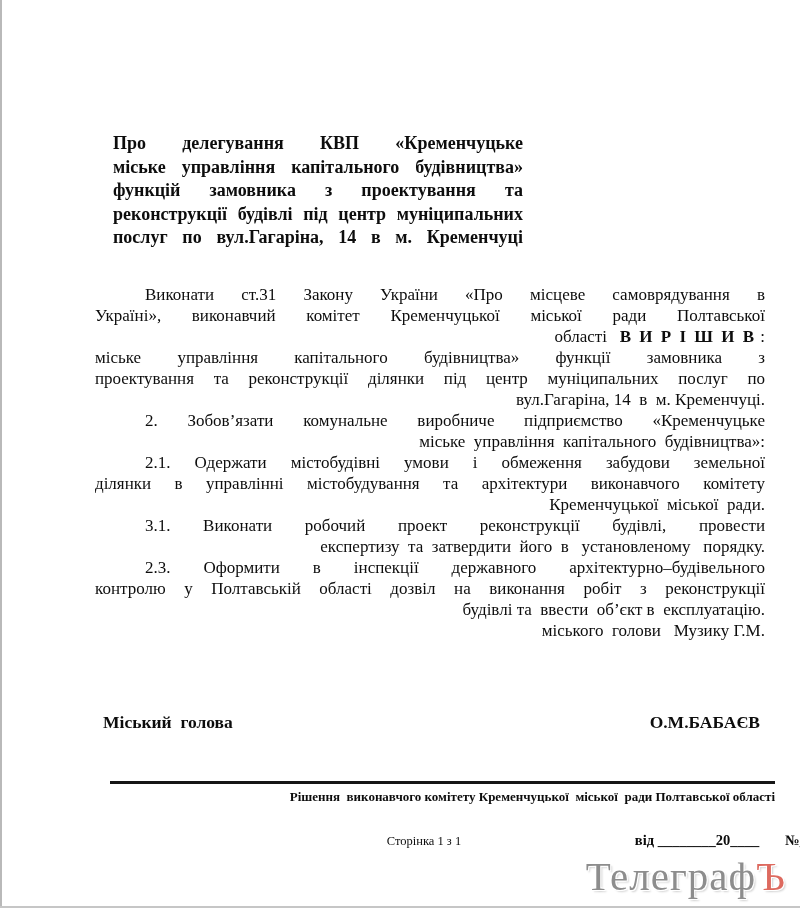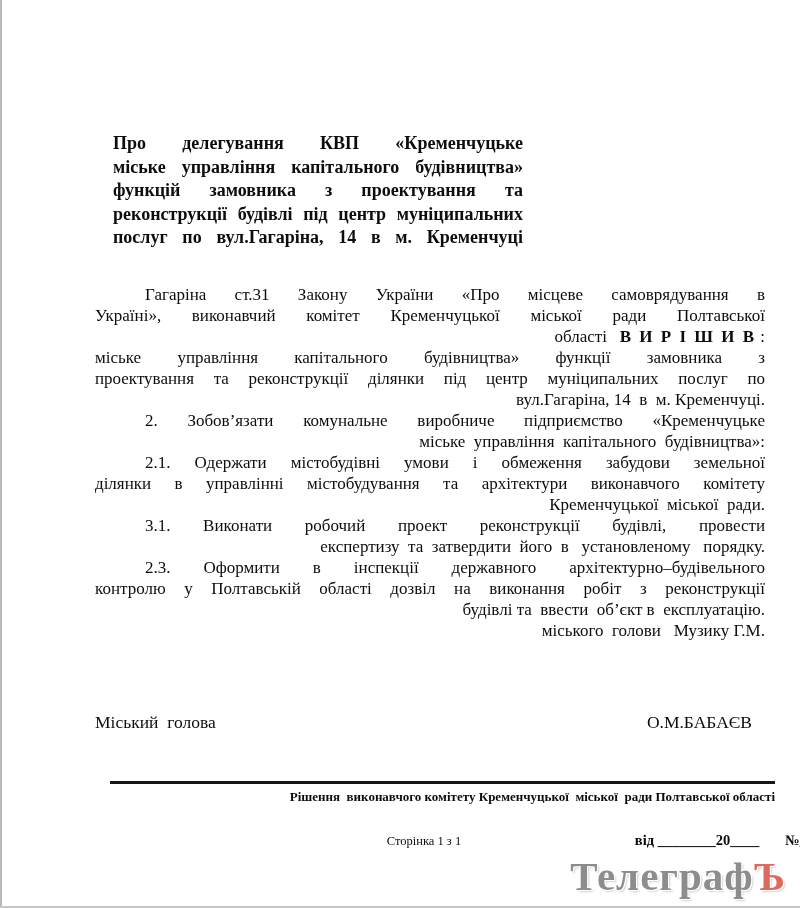--- a/index.html
+++ b/index.html
@@ -24,23 +24,23 @@
     position:absolute;left:95px;top:284px;width:670px;
     font-size:17px;line-height:21px;
   }
   .body-line{min-height:21px;}
   .body-line.just{text-align:justify;text-align-last:justify;}
   .body-line.raw{white-space:pre;text-align:right;}
   .body-line.indent{padding-left:50px;}
   .kw{font-weight:bold;letter-spacing:2px;}
 
   .signature{
-    position:absolute;left:95px;top:712px;width:657px;
+    position:absolute;left:103px;top:712px;width:657px;
     display:flex;justify-content:space-between;
-    font-weight:normal;font-size:17.5px;
+    font-weight:bold;font-size:17.5px;
   }
   .sig-left{white-space:pre;}
 
   .footer-rule{position:absolute;left:110px;top:781px;width:665px;height:3px;background:#161616;}
   .footer-caption{
     position:absolute;left:110px;top:789px;width:665px;
     text-align:right;font-weight:bold;font-size:13px;white-space:pre;
   }
   .footer-dates{
     position:absolute;left:0;top:815px;width:100%;
@@ -50,21 +50,21 @@
   .date-gap{display:inline-block;width:26px;}
   .page-note{
     position:absolute;left:12px;top:834px;width:100%;
     text-align:center;font-size:12.5px;
   }
   .page-note .inner{position:relative;left:12px;white-space:pre;}
 
   .watermark{
     position:absolute;right:14px;bottom:11px;
     font-family:"Liberation Serif", serif;
-    font-weight:bold;font-size:41px;line-height:1;
+    font-weight:normal;font-size:41px;line-height:1;
     letter-spacing:1px;
     text-shadow:-1px -1px 0 #fff,1px -1px 0 #fff,-1px 1px 0 #fff,1px 1px 0 #fff,2px 2px 2px rgba(0,0,0,0.18);
     white-space:nowrap;
   }
 </style>
 </head>
 <body>
 
 <div class="page">
   <div class="edge-left"></div>
@@ -72,21 +72,21 @@
 
   <div class="doc-title">
       <div class="title-line">Про делегування КВП «Кременчуцьке</div>
       <div class="title-line">міське управління капітального будівництва»</div>
       <div class="title-line">функцій замовника з проектування та</div>
       <div class="title-line">реконструкції будівлі під центр муніципальних</div>
       <div class="title-line">послуг по вул.Гагаріна, 14 в м. Кременчуці</div>
     </div>
 
   <div class="doc-body">
-      <div class="body-line just indent"><span>Гагаріна ст.31 Закону України «Про місцеве самоврядування в</span></div>
+      <div class="body-line just indent"><span>Виконати ст.31 Закону України «Про місцеве самоврядування в</span></div>
       <div class="body-line just"><span>Україні», виконавчий комітет Кременчуцької міської ради Полтавської</span></div>
       <div class="body-line raw"><span>області   </span><span class="kw">В И Р І Ш И В</span><span> :</span></div>
       <div class="body-line just"><span>міське управління капітального будівництва» функції замовника з</span></div>
       <div class="body-line just"><span>проектування та реконструкції ділянки під центр муніципальних послуг по</span></div>
       <div class="body-line raw"><span>вул.Гагаріна, 14  в  м. Кременчуці.</span></div>
       <div class="body-line just indent"><span>2. Зобов’язати комунальне виробниче підприємство «Кременчуцьке</span></div>
       <div class="body-line raw"><span>міське  управління  капітального  будівництва»:</span></div>
       <div class="body-line just indent"><span>2.1. Одержати містобудівні умови і обмеження забудови земельної</span></div>
       <div class="body-line just"><span>ділянки в управлінні містобудування та архітектури виконавчого комітету</span></div>
       <div class="body-line raw"><span>Кременчуцької  міської  ради.</span></div>

